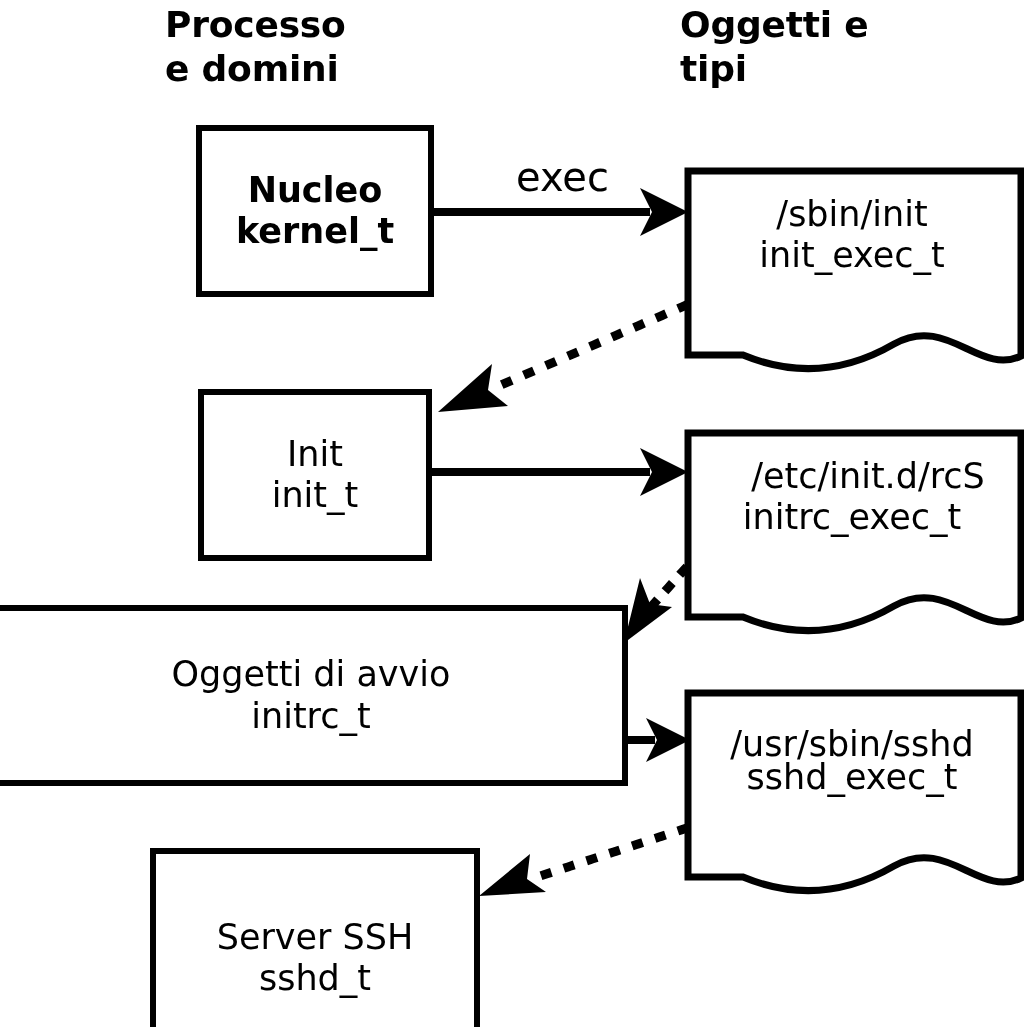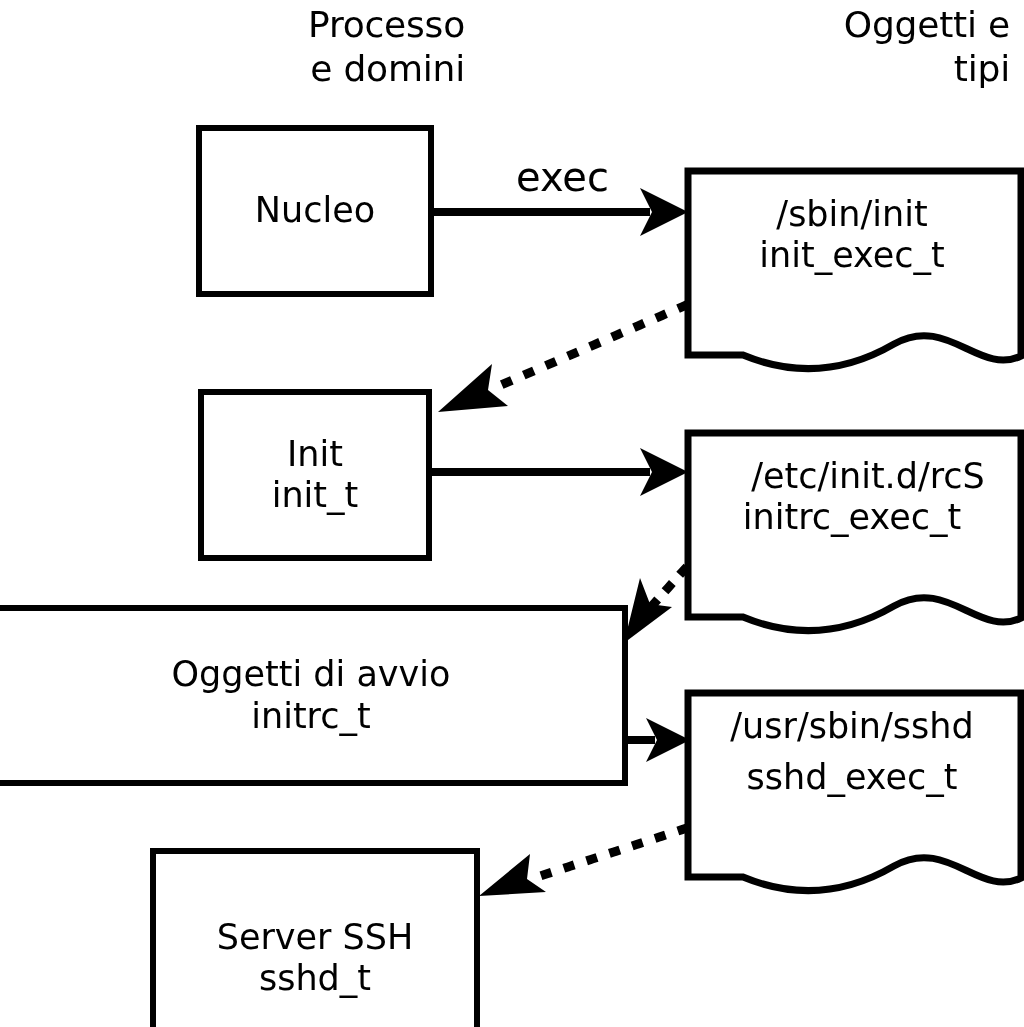--- a/index.html
+++ b/index.html
@@ -17,22 +17,22 @@
   }
   #diagram-root {
     position: absolute;
     left: 0;
     top: 0;
     width: 1024px;
     height: 1027px;
   }
   .col-header {
     position: absolute;
-    text-align: right;
-    font-weight: normal;
+    text-align: left;
+    font-weight: bold;
     font-size: 36px;
     line-height: 1.22;
     letter-spacing: -0.2px;
     color: #000;
     white-space: pre-line;
   }
   #header-left  { left: 165px; top: 3px;  width: 300px; }
   #header-right { left: 680px; top: 3px;  width: 330px; }
 
   .proc-box {
@@ -45,21 +45,21 @@
     align-items: center;
     justify-content: center;
     text-align: center;
   }
   .proc-box .line {
     font-size: 35px;
     line-height: 1.18;
     white-space: nowrap;
   }
 
-  #box-kernel { left: 196px; top: 125px; width: 238px; height: 172px; }
+  #box-kernel { left: 196px; top: 125px; width: 238px; height: 172px; font-weight: bold; }
   #box-init   { left: 198px; top: 389px; width: 234px; height: 172px; }
   #box-initrc { left: -6px;  top: 605px; width: 634px; height: 181px; }
   #box-sshd   { left: 150px; top: 848px; width: 330px; height: 220px; }
 
   .doc-shape {
     position: absolute;
   }
   .doc-shape svg { display: block; }
   .doc-label {
     position: absolute;
@@ -93,20 +93,21 @@
 
 <div id="diagram-root">
 
   <div class="col-header" id="header-left">Processo
 e domini</div>
   <div class="col-header" id="header-right">Oggetti e
 tipi</div>
 
   <div class="proc-box" id="box-kernel">
     <div class="line">Nucleo</div>
+    <div class="line">kernel_t</div>
   </div>
 
   <div class="proc-box" id="box-init">
     <div class="line">Init</div>
     <div class="line">init_t</div>
   </div>
 
   <div class="proc-box" id="box-initrc">
     <div class="line">Oggetti di avvio</div>
     <div class="line">initrc_t</div>
@@ -130,21 +131,21 @@
       <path d="M9 9 H342 V194 C300 214 268 152 215 182 C160 214 110 212 64 193 H9 Z" fill="#ffffff" stroke="#000000" stroke-width="7" stroke-linejoin="miter"></path>
     </svg>
     <div class="doc-label" style="left:16px; top:32px; width:346px;">/etc/init.d/rcS</div>
     <div class="doc-label" style="left:0; top:73px; width:346px;">initrc_exec_t</div>
   </div>
 
   <div class="doc-shape" id="doc-sshdexec">
     <svg width="346" height="215" viewBox="0 0 346 215">
       <path d="M9 9 H342 V194 C300 214 268 152 215 182 C160 214 110 212 64 193 H9 Z" fill="#ffffff" stroke="#000000" stroke-width="7" stroke-linejoin="miter"></path>
     </svg>
-    <div class="doc-label" style="left:0; top:22px; width:346px;">/usr/sbin/sshd</div>
+    <div class="doc-label" style="left:0; top:40px; width:346px;">/usr/sbin/sshd</div>
     <div class="doc-label" style="left:0; top:73px; width:346px;">sshd_exec_t</div>
   </div>
 
   <svg class="edge-layer" viewBox="0 0 1024 1027">
      /sbin/init --&gt;
     <g>
       <line x1="434" y1="212" x2="650" y2="212" stroke="#000000" stroke-width="8"></line>
       <polygon points="688,212 640,188 652,212 640,236" fill="#000000"></polygon>
     </g>
 

